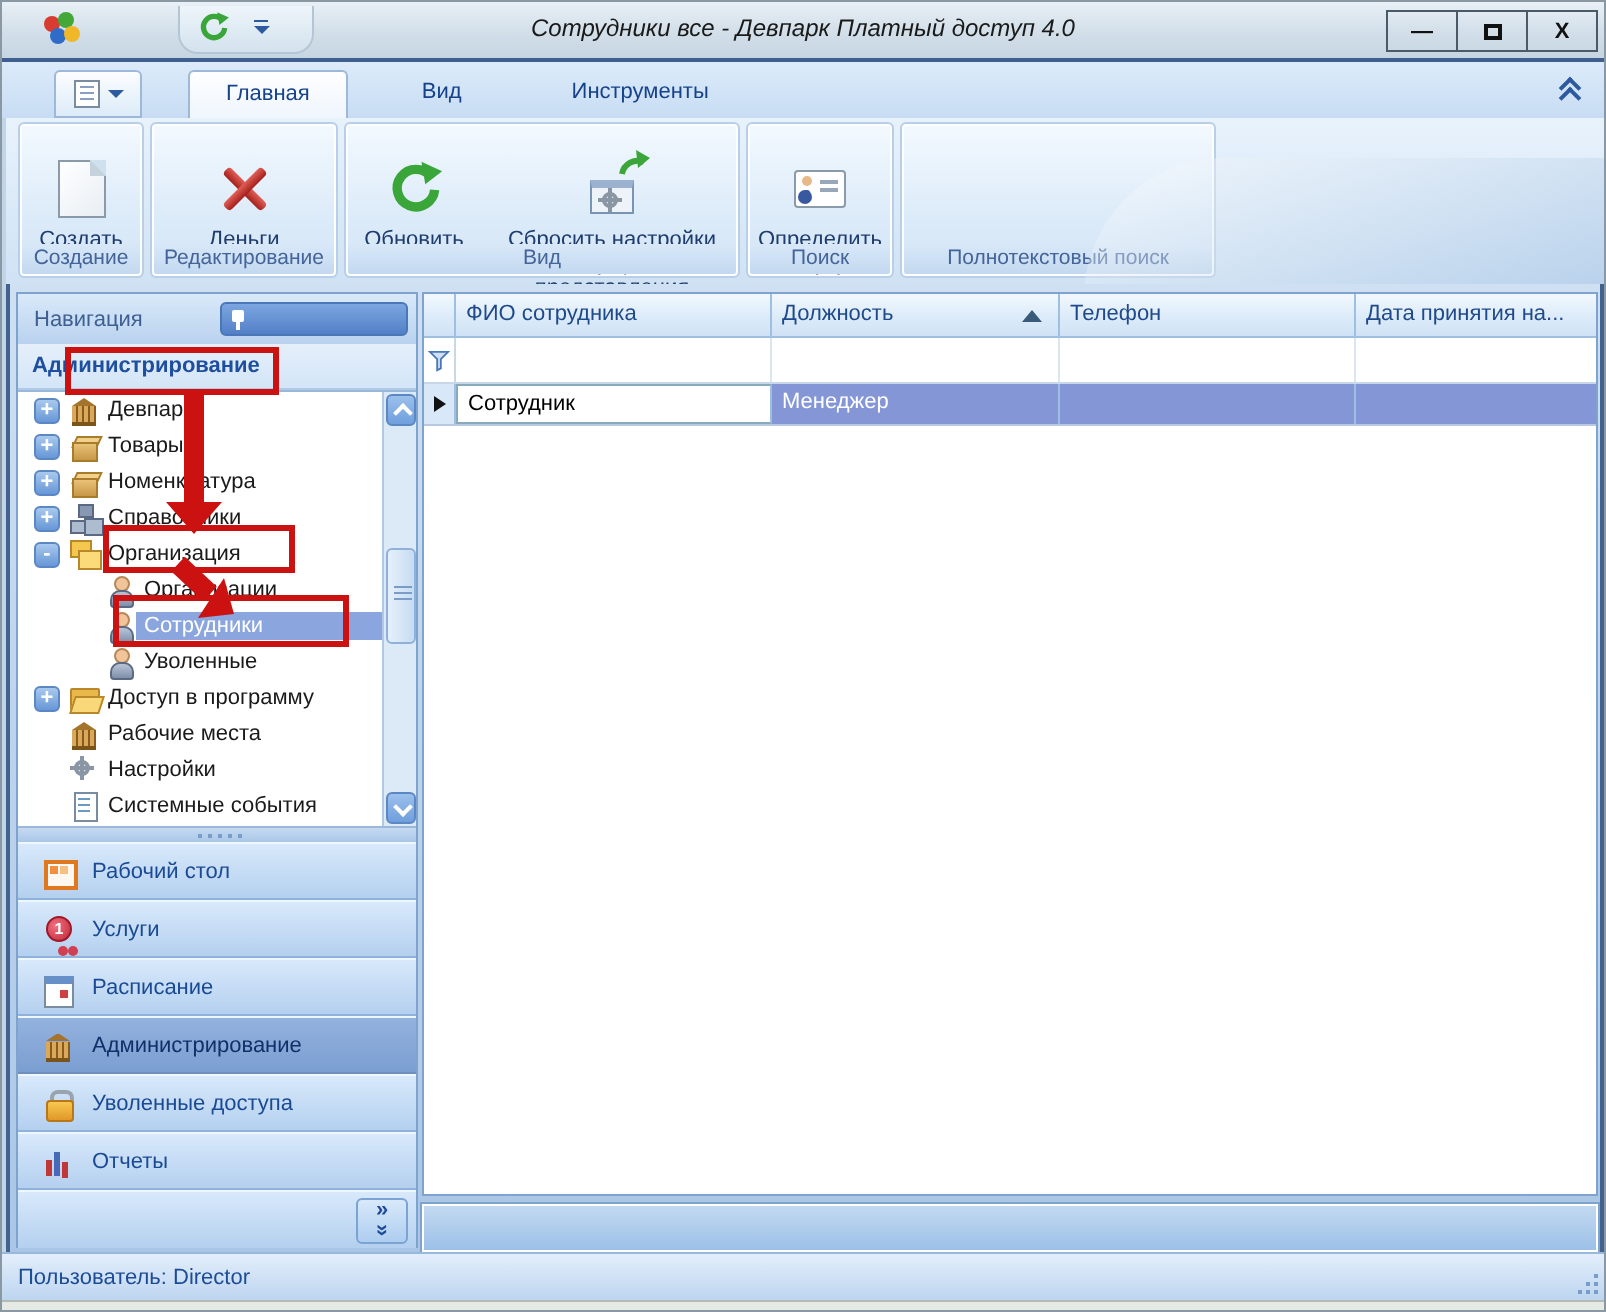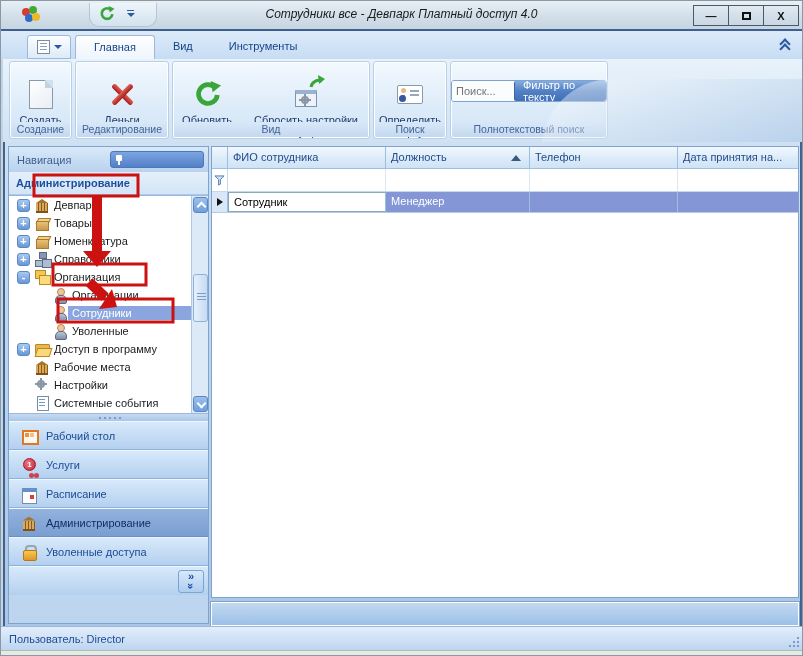--- a/index.html
+++ b/index.html
@@ -40,21 +40,21 @@
   .appmenu { position:absolute; left:26px; top:4px; width:44px; height:24px;
              background:linear-gradient(180deg,#fbfdff,#dcebf8);
              border:1px solid #9db8d9; border-radius:3px 3px 0 0;
              display:flex; align-items:center; justify-content:center; gap:4px; }
   .docicon { width:13px; height:14px; background:#fff; border:1px solid #7a8ca0; position:relative; }
   .docicon::before { content:''; position:absolute; left:2px; top:2px; width:7px; height:1px;
                      background:#8aa0c0; box-shadow:0 3px #8aa0c0, 0 6px #8aa0c0; }
   .caret-down { width:0; height:0; border-left:4px solid transparent; border-right:4px solid transparent;
                 border-top:4px solid #2d5a9e; }
   .tabs { position:absolute; left:74px; top:4px; height:26px; display:flex; }
-  .tab { padding:5px 18px 0 18px; color:#15428b; cursor:default; }
+  .tab { padding:5px 18px 0 18px; color:#15428b; cursor:default;margin-left:19px; }
   .tab.active { background:linear-gradient(180deg,#fdfeff,#eef5fd);
                 border:1px solid #9db8d9; border-bottom:none; border-radius:3px 3px 0 0; }
   .collapse { position:absolute; right:12px; top:9px; width:11px; height:12px; }
   .collapse::before, .collapse::after { content:''; position:absolute; left:2px; width:6px; height:6px;
       border-top:2px solid #2d5a9e; border-left:2px solid #2d5a9e; transform:rotate(45deg); }
   .collapse::before { top:0; } .collapse::after { top:5px; }
 
   
   .ribbon { position:absolute; left:2px; top:58px; width:799px; height:83px;
             background:linear-gradient(180deg,#e8f2fb,#cfe2f4); overflow:hidden; }
@@ -345,26 +345,20 @@
           <span class="icn">
               <span class="cardicon"></span>
             </span>
           <span>Определить карту</span>
         </div>
       </div>
       <div class="rcaption">Поиск</div>
     </div>
 
     <div class="rgroup" style="left:447px; width:158px;">
-      <div class="rbody">
-        <div class="searchwrap">
-          <input type="text" placeholder="Поиск..." style="">
-          <div class="filterbtn">Фильтр по тексту</div>
-        </div>
-      </div>
       <div class="rcaption">Полнотекстовый поиск</div>
     </div>
   </div>
 
   <div class="main">
 
     <div class="navpanel">
       <div class="navcaption">
         <span>Навигация</span>
         <span class="pinbtn"></span>
@@ -455,20 +449,24 @@
         <span class="i calendar"></span>
         <span>Расписание</span>
       </div>
       <div class="navbtn sel">
         <span class="i bank"></span>
         <span>Администрирование</span>
       </div>
       <div class="navbtn">
         <span class="i lock"></span>
         <span>Уволенные доступа</span>
+      </div>
+      <div class="navbtn">
+        <span class="i report"></span>
+        <span>Отчеты</span>
       </div>
       <div class="navfoot">
         <div class="morebtn">»<br><span class="r90">»</span></div>
       </div>
     </div>
 
     <div class="gridpanel">
       <div class="ghead">
         <div class="gcell ind"></div>
         <div class="gcell w1">ФИО сотрудника</div>

